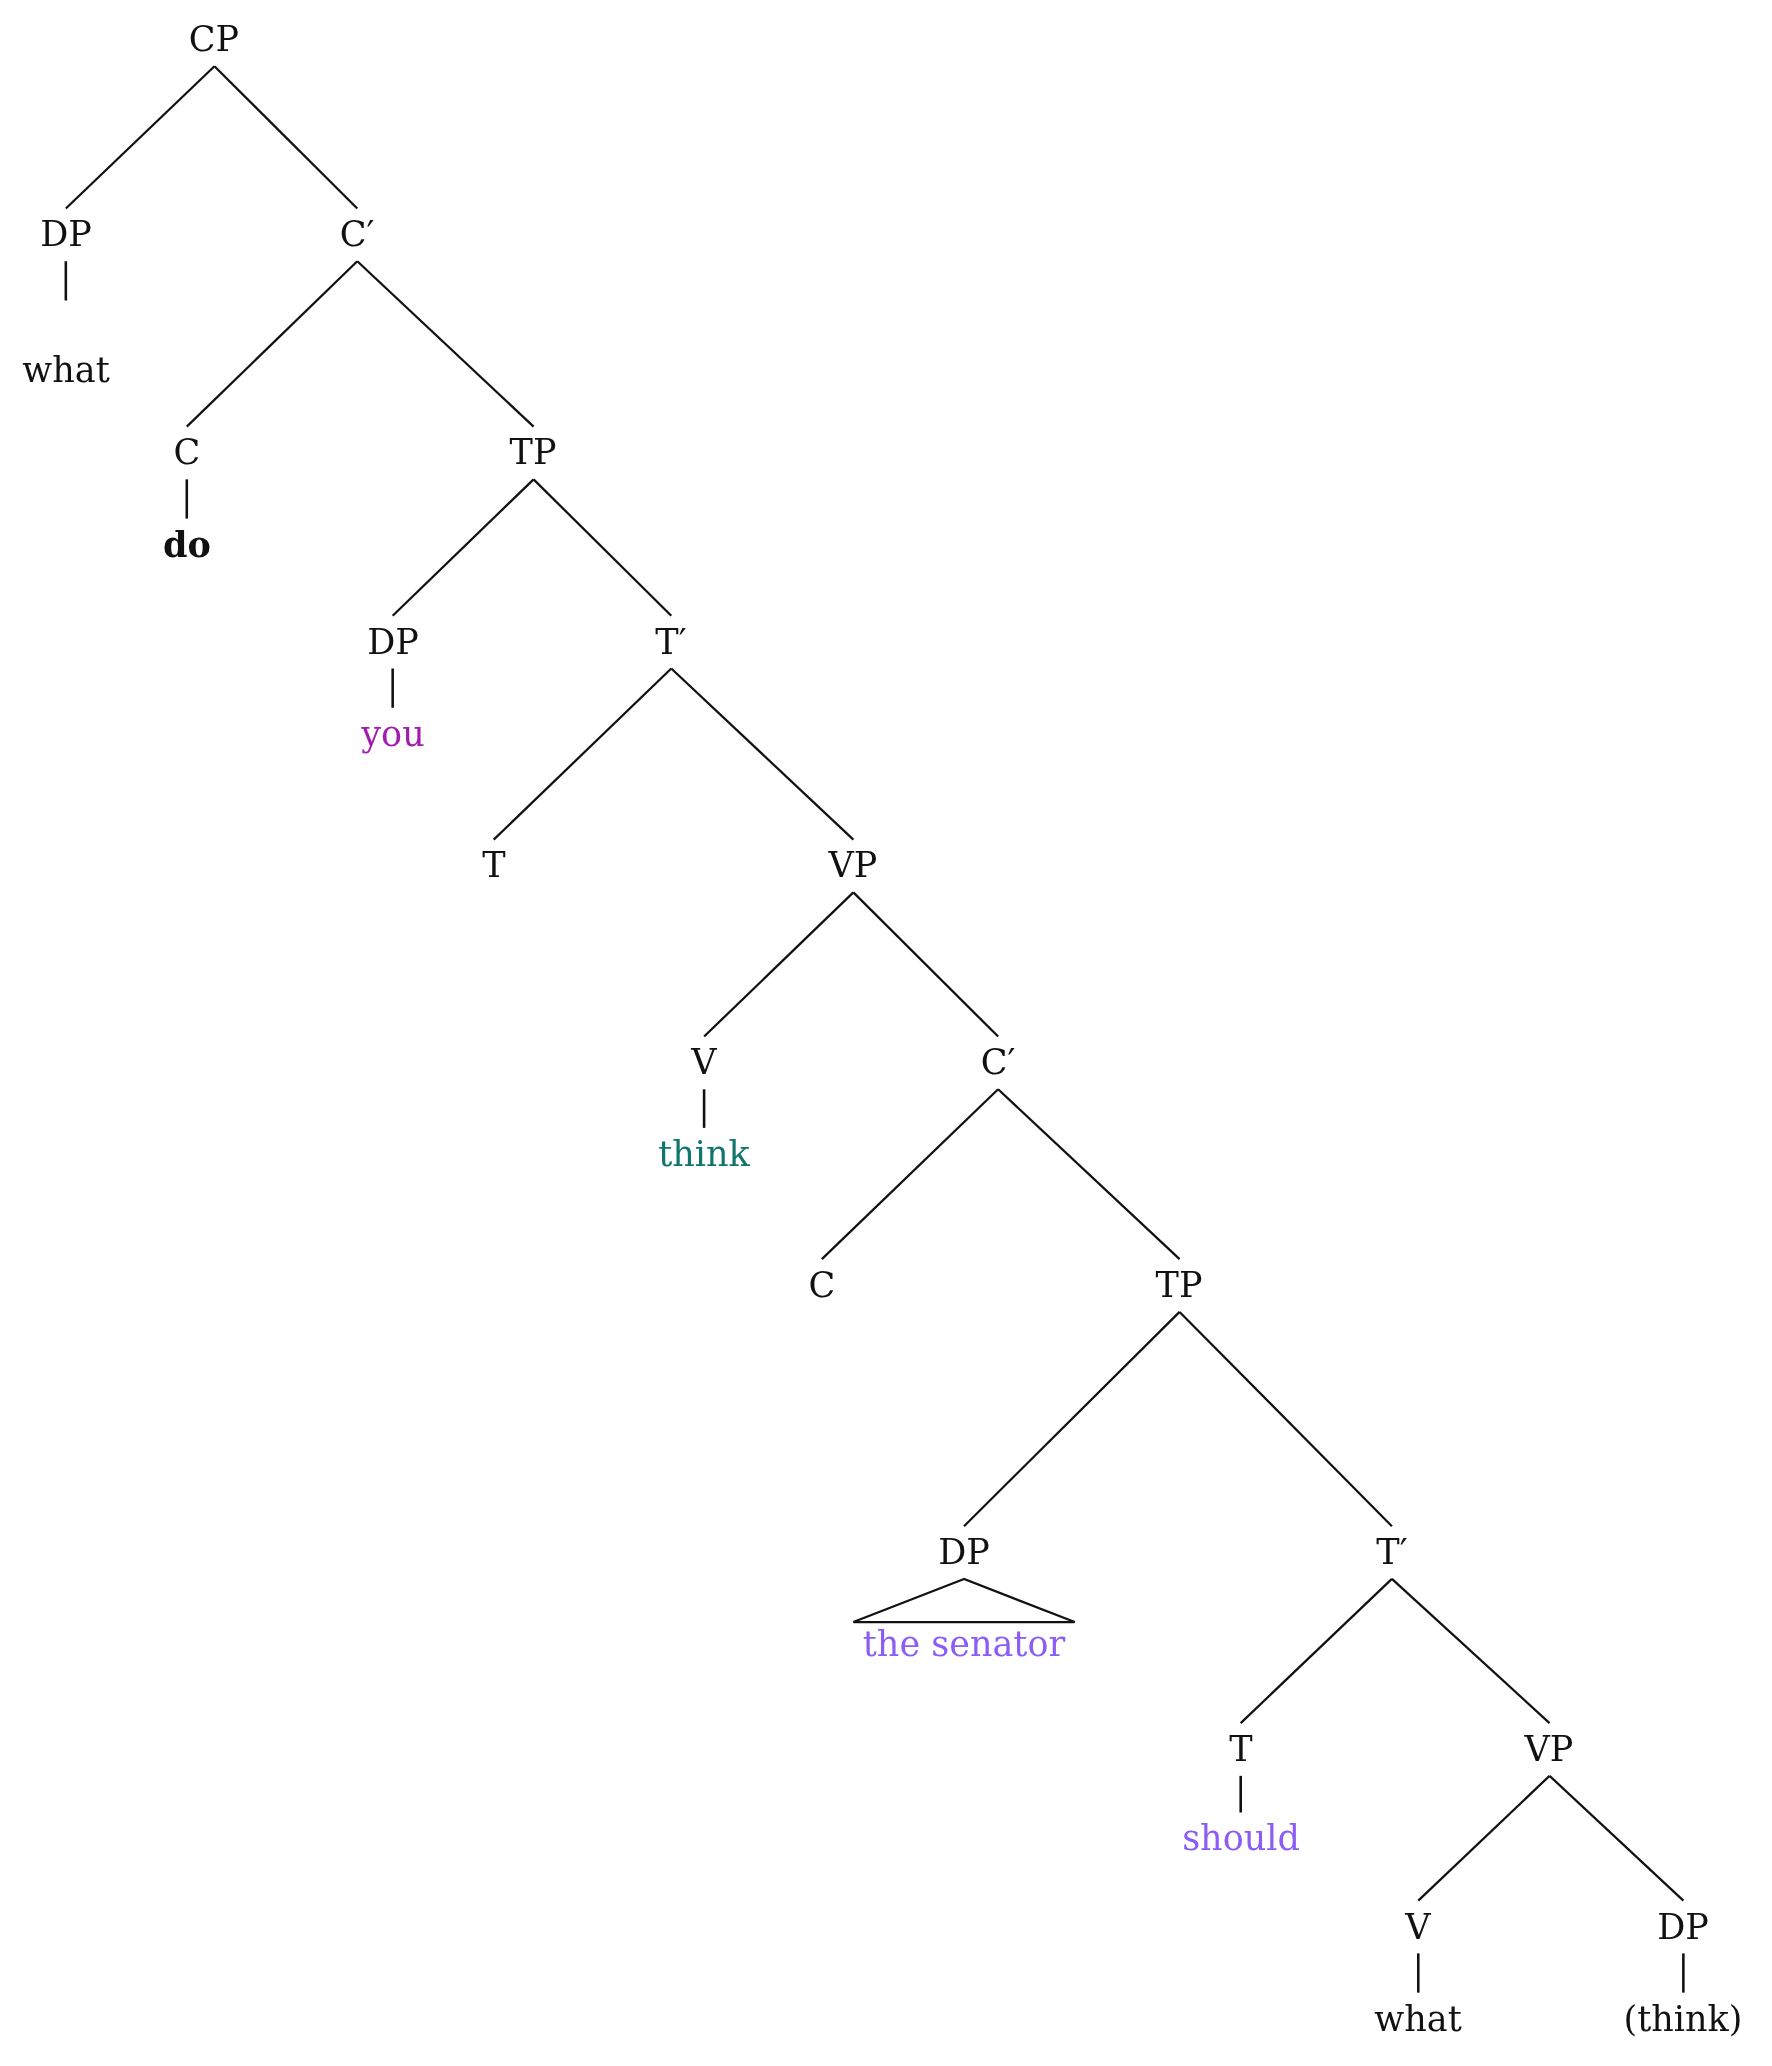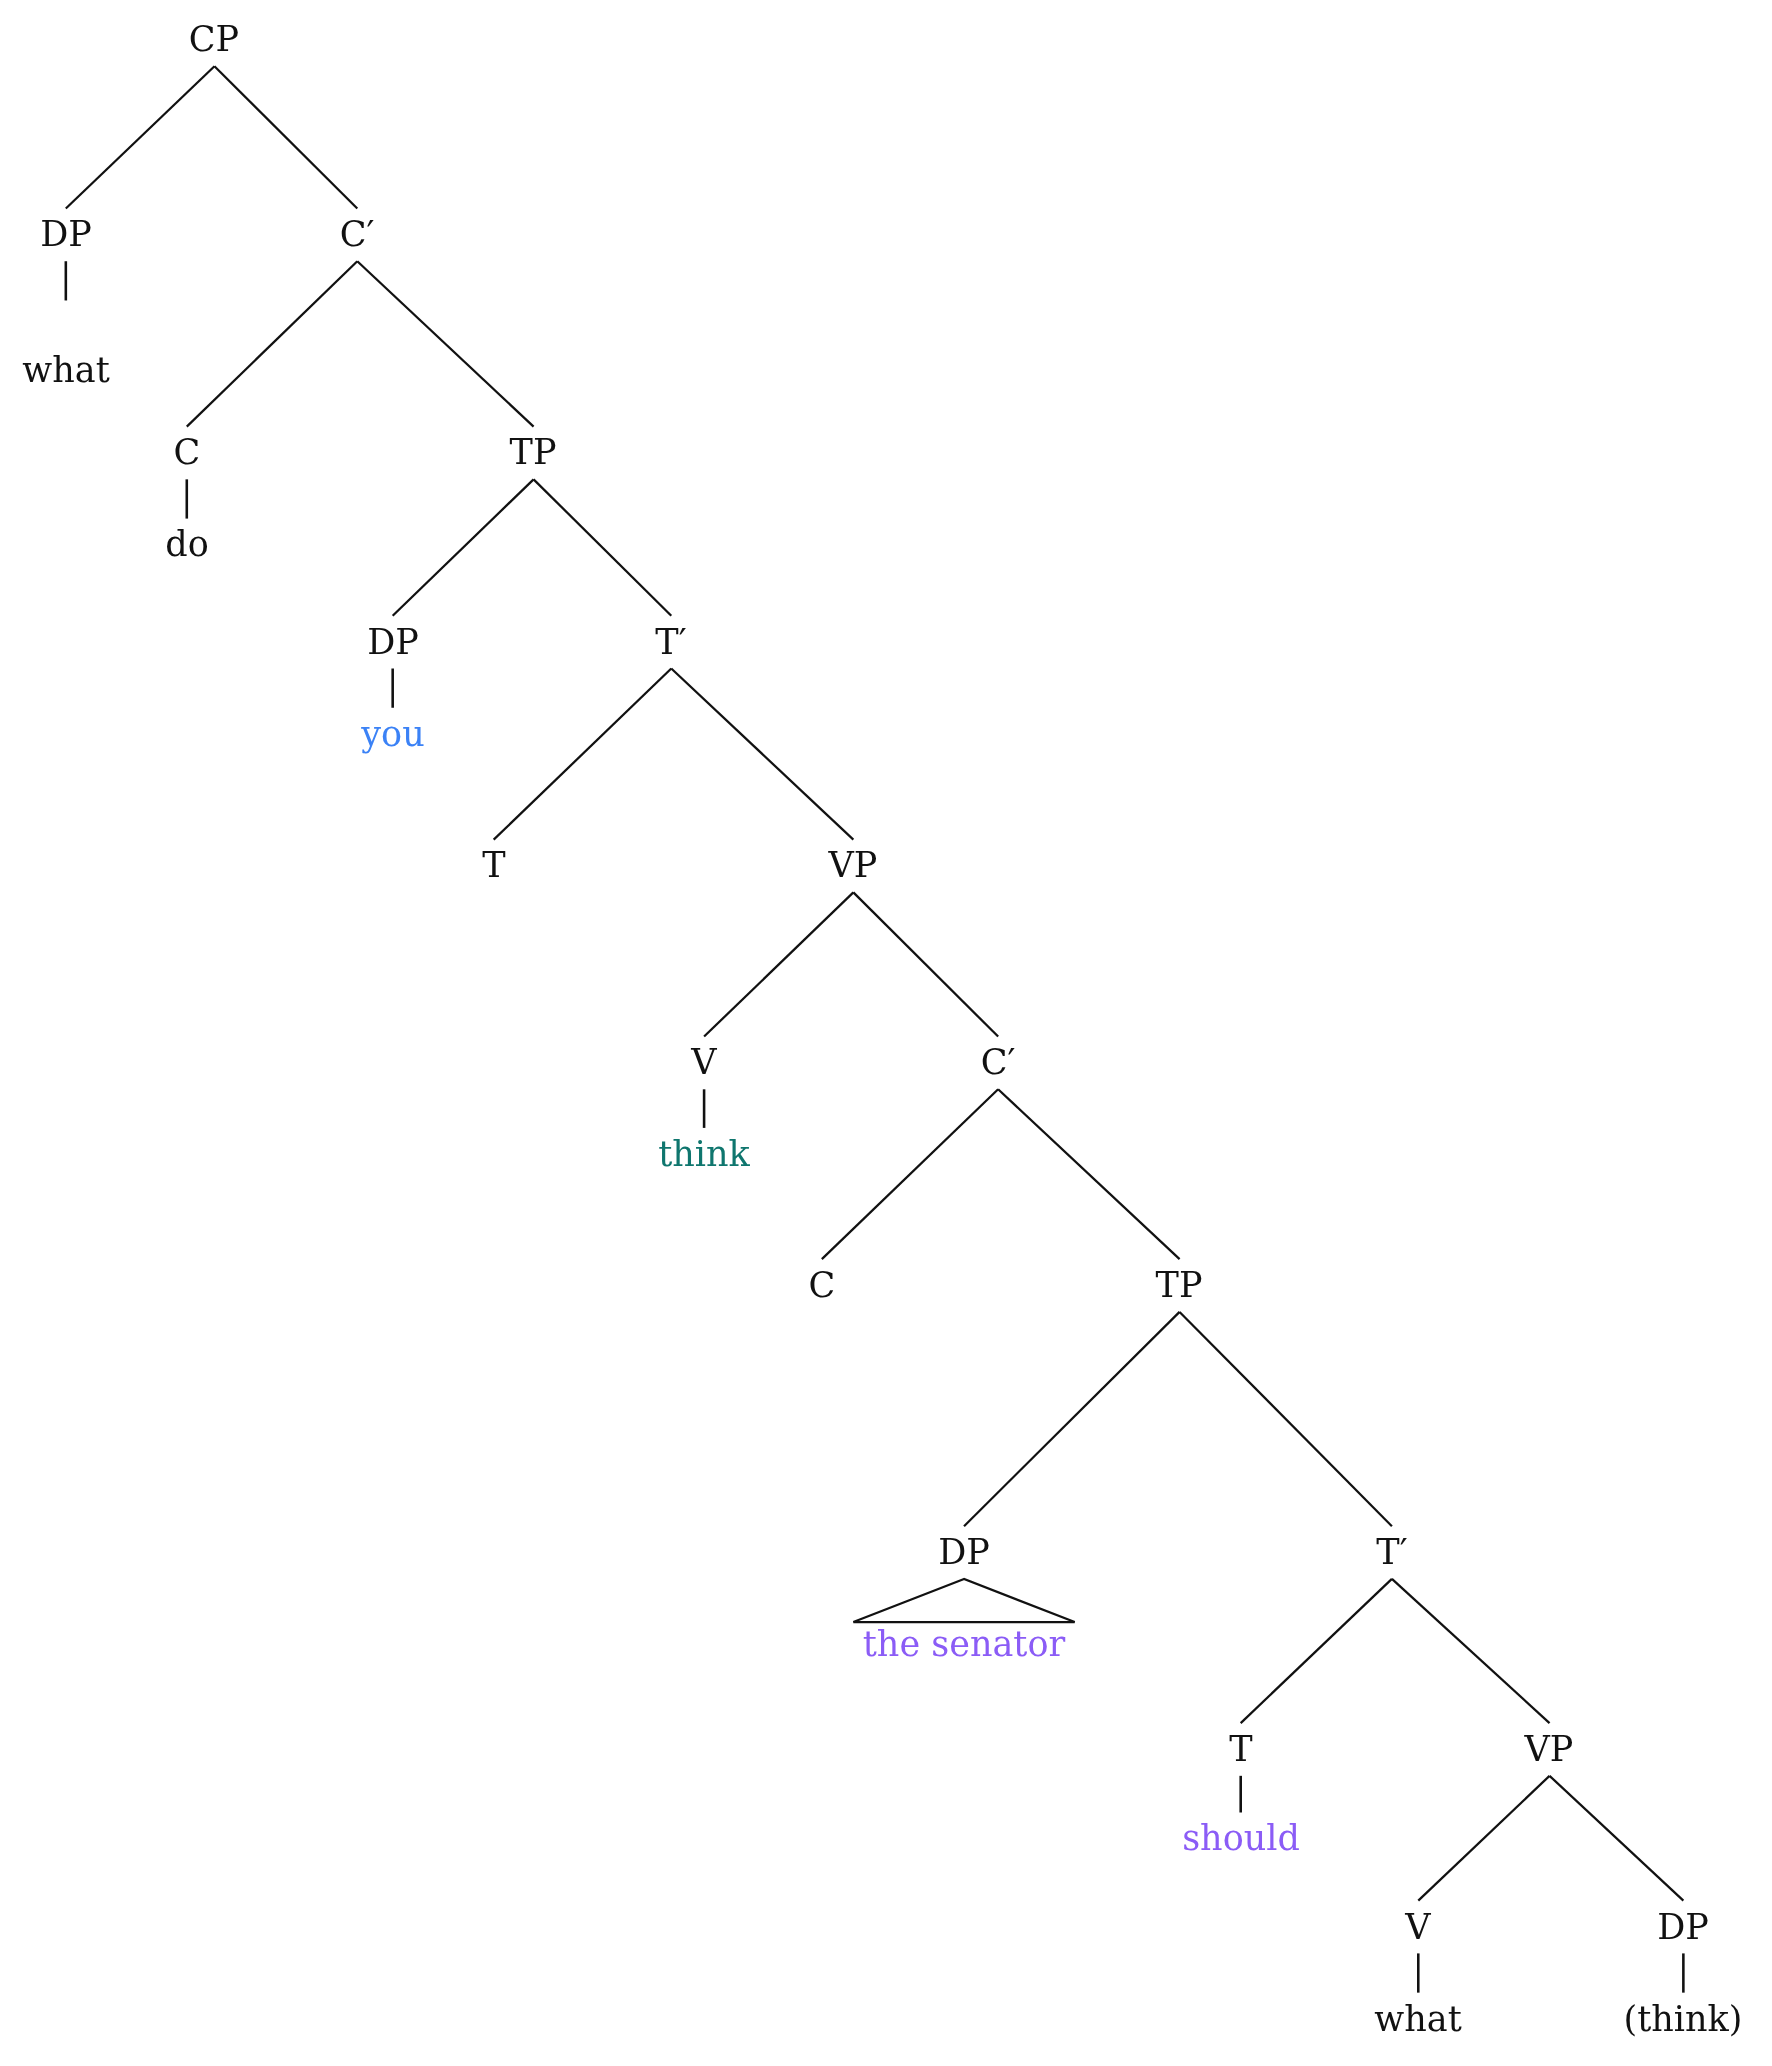--- a/index.html
+++ b/index.html
@@ -43,24 +43,24 @@
     <line x1="2616" y1="3036" x2="2616" y2="3097" stroke="#111111" stroke-width="4"></line>
     <polygon points="1498,2454 1326,2521 1670,2521" fill="none" stroke="#111111" stroke-width="3.5"></polygon>
   </svg>
 
 <div id="labels">
     <div class="node-label" style="left: 214px; top: 39px; color: rgb(17, 17, 17);">CP</div>
     <div class="node-label" style="left: 66px; top: 234px; color: rgb(17, 17, 17);">DP</div>
     <div class="node-label terminal" style="left: 66px; top: 326px; color: rgb(17, 17, 17); margin-top: 44px;">what</div>
     <div class="node-label" style="left: 357px; top: 234px; color: rgb(17, 17, 17);">C′</div>
     <div class="node-label" style="left: 187px; top: 452px; color: rgb(17, 17, 17);">C</div>
-    <div class="node-label terminal" style="left: 187px; top: 544px; color: rgb(17, 17, 17);">do</div>
+    <div class="node-label terminal" style="left: 187px; top: 544px; color: rgb(17, 17, 17); font-weight: bold;">do</div>
     <div class="node-label" style="left: 533px; top: 452px; color: rgb(17, 17, 17);">TP</div>
     <div class="node-label" style="left: 393px; top: 642px; color: rgb(17, 17, 17);">DP</div>
-    <div class="node-label terminal" style="left: 393px; top: 734px; color: #3b82f6;">you</div>
+    <div class="node-label terminal" style="left: 393px; top: 734px; color: #a21caf;">you</div>
     <div class="node-label" style="left: 671px; top: 642px; color: rgb(17, 17, 17);">T′</div>
     <div class="node-label" style="left: 494px; top: 865px; color: rgb(17, 17, 17);">T</div>
     <div class="node-label" style="left: 853px; top: 865px; color: rgb(17, 17, 17);">VP</div>
     <div class="node-label" style="left: 704px; top: 1062px; color: rgb(17, 17, 17);">V</div>
     <div class="node-label terminal" style="left: 704px; top: 1154px; color: #0f766e;">think</div>
     <div class="node-label" style="left: 998px; top: 1062px; color: rgb(17, 17, 17);">C′</div>
     <div class="node-label" style="left: 822px; top: 1285px; color: rgb(17, 17, 17);">C</div>
     <div class="node-label" style="left: 1179px; top: 1285px; color: rgb(17, 17, 17);">TP</div>
     <div class="node-label" style="left: 964px; top: 1552px; color: rgb(17, 17, 17);">DP</div>
     <div class="node-label terminal" style="left: 964px; top: 1644px; color: #8b5cf6;">the senator</div>

